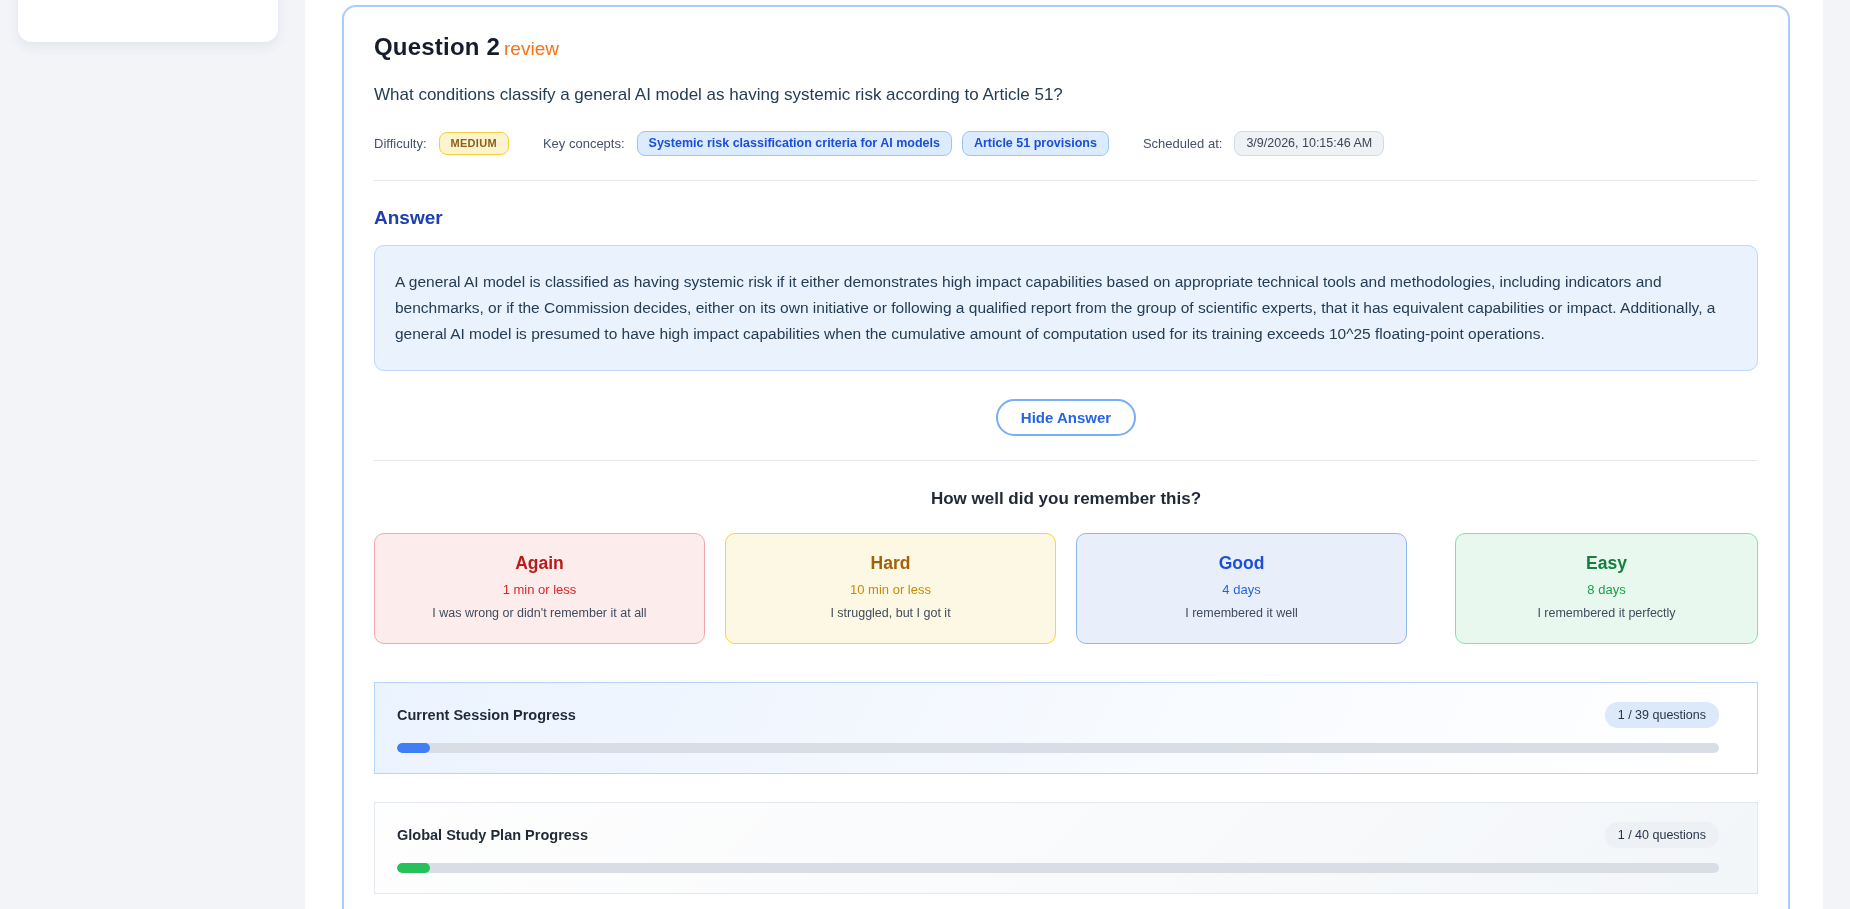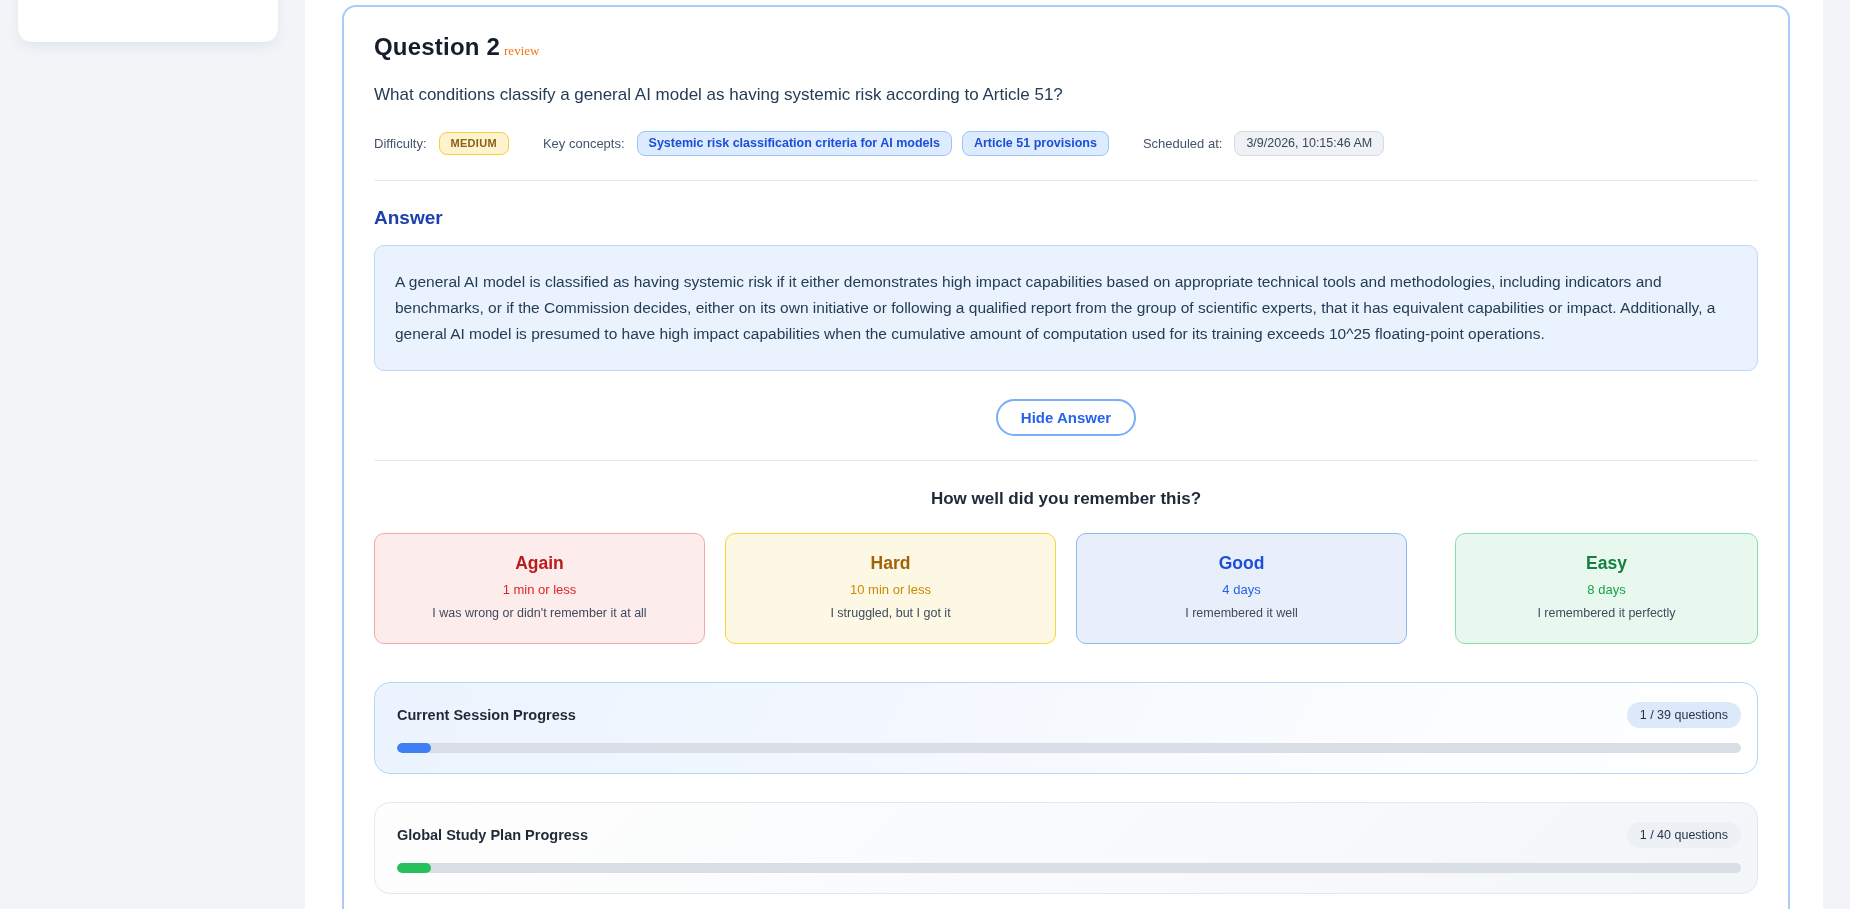--- a/index.html
+++ b/index.html
@@ -24,21 +24,21 @@
 
   
   .question-card {
     position: absolute; left: 37px; top: 5px; width: 1448px; height: 1180px;
     background: #ffffff; border: 2px solid #a9cdf8; border-radius: 14px;
     padding: 26px 30px 30px 30px;
   }
 
   .title-row { display: flex; align-items: baseline; gap: 4px; }
   .q-title { font-size: 24px; font-weight: bold; color: #151d2c; letter-spacing: 0.2px; }
-  .q-status { font-size: 13px; color: #f97316; font-family: Liberation Serif, serif; }
+  .q-status { font-size: 19px; color: #f97316; }
 
   .q-text { margin-top: 24px; font-size: 17px; color: #243c54; }
 
   .meta-row { margin-top: 26px; display: flex; align-items: center; gap: 10px; font-size: 13px; color: #44536a; }
   .meta-label { margin-right: 2px; }
   .badge {
     display: inline-block; border-radius: 8px; padding: 4px 11px;
     font-size: 12px; line-height: 1.2; white-space: nowrap;
   }
   .badge-difficulty { background: #fdf4cf; border: 1.5px solid #f2d139; color: #8a6116; font-weight: bold; font-size: 11px; letter-spacing: 0.3px; }
@@ -71,21 +71,21 @@
   .rating-card .r-desc { margin-top: 9px; font-size: 12.5px; color: #3f4c5e; }
   .rating-again { background: #fdecec; border: 1.5px solid #f2a9a9; }
   .rating-again .r-label { color: #b91c1c; } .rating-again .r-interval { color: #dc2626; }
   .rating-hard { background: #fdf8e3; border: 1.5px solid #f3d73e; }
   .rating-hard .r-label { color: #a16207; } .rating-hard .r-interval { color: #ca8a04; }
   .rating-good { background: #e8effa; border: 1.5px solid #8fb8ef; }
   .rating-good .r-label { color: #1d4ed8; } .rating-good .r-interval { color: #2563eb; }
   .rating-easy { background: #e9f8ee; border: 1.5px solid #8adfa9; margin-left: 28px; }
   .rating-easy .r-label { color: #15803d; } .rating-easy .r-interval { color: #16a34a; }
 
-  .progress-card { margin-top: 38px; border-radius: 16px; padding: 19px 16px 20px 22px; }
+  .progress-card { margin-top: 38px; border-radius: 0; padding: 19px 38px 20px 22px; }
   .progress-card.session { background: linear-gradient(115deg, #ebf3fe 0%, #fafcff 70%, #ffffff 100%); border: 1.5px solid #b5d6f8; }
   .progress-card.global  { margin-top: 28px; background: linear-gradient(135deg, #fefefe 0%, #f3f6f9 100%); border: 1.5px solid #e2e8ee; }
   .progress-head { display: flex; align-items: center; justify-content: space-between; }
   .progress-title { font-size: 14.5px; font-weight: bold; color: #1f2937; }
   .count-pill { border-radius: 999px; padding: 6px 13px; font-size: 12.5px; color: #27354a; }
   .count-pill.blue { background: #dce9fb; }
   .count-pill.gray { background: #edf0f4; }
   .progress-track { margin-top: 15px; height: 10px; border-radius: 6px; background: #d9dee6; overflow: hidden; }
   .progress-fill { height: 100%; border-radius: 6px; }
   .progress-fill.blue { background: #3f7ef4; }

